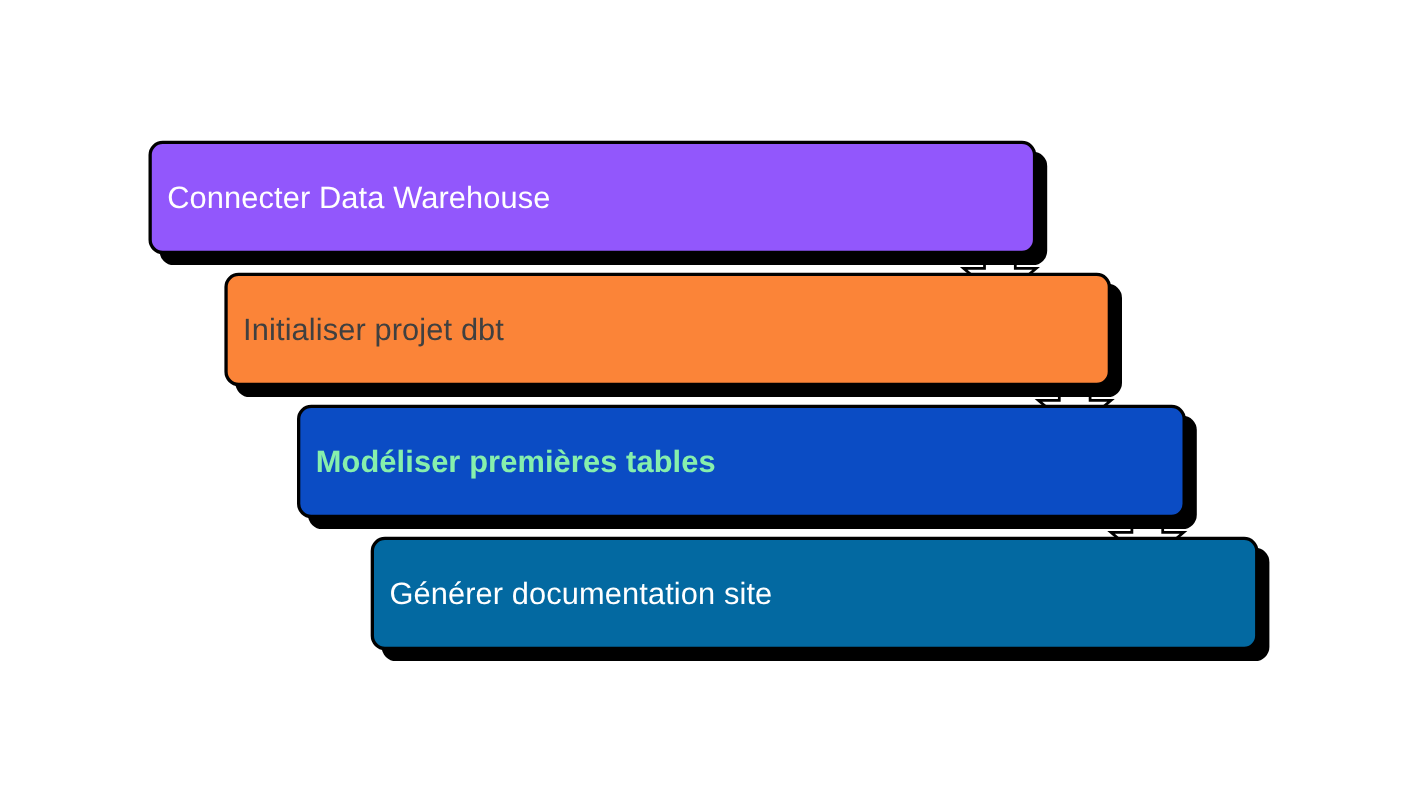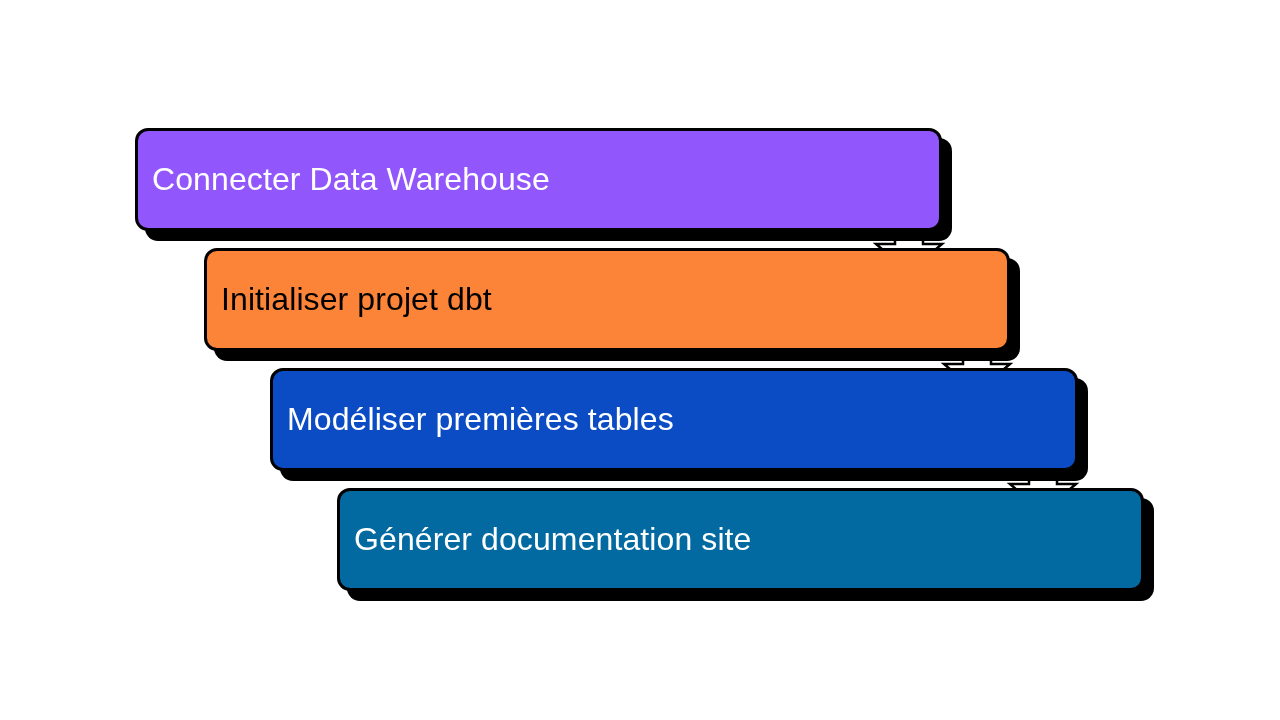--- a/index.html
+++ b/index.html
@@ -25,21 +25,21 @@
     border: 3px solid #000000;
     border-radius: 13px;
     box-shadow: 10px 10px 0 0 #000000;
     display: flex;
     align-items: center;
     z-index: 2;
   }
   .step-label {
     color: #ffffff;
     font-family: "Liberation Sans", sans-serif;
-    font-size: 32px;
+    font-size: 28px;
     font-weight: 400;
     letter-spacing: 0.1px;
     white-space: nowrap;
     padding-left: 14px;
   }
   .arrow {
     position: absolute;
     z-index: 5;
   }
   .arrow svg {
@@ -56,31 +56,31 @@
     <span class="step-label" style="color: rgb(255, 255, 255);">Connecter Data Warehouse</span>
   </div>
 
   <div class="arrow" id="arrow-1" style="left: 874px; top: 205px;">
     <svg width="70" height="69" viewBox="0 0 70 69">
       <path d="M 21,1 L 49,1 L 49,39 L 68,39 L 35,67 L 2,39 L 21,39 Z" fill="#ffffff" stroke="#000000" stroke-width="2.5" stroke-linejoin="miter"></path>
     </svg>
   </div>
 
   <div class="step-box" id="box-2" style="left: 204px; top: 248px; width: 806px; height: 103px; background: rgb(251, 132, 56); border-color: rgb(0, 0, 0); box-shadow: rgb(0, 0, 0) 10px 10px 0px 0px; z-index: 9;">
-    <span class="step-label" style="color: #000000; padding-left: 14px;">Initialiser projet dbt</span>
+    <span class="step-label" style="color: #404040; padding-left: 14px;">Initialiser projet dbt</span>
   </div>
 
   <div class="arrow" id="arrow-2" style="left: 942px; top: 325px;">
     <svg width="70" height="69" viewBox="0 0 70 69">
       <path d="M 21,1 L 49,1 L 49,39 L 68,39 L 35,67 L 2,39 L 21,39 Z" fill="#ffffff" stroke="#000000" stroke-width="2.5" stroke-linejoin="miter"></path>
     </svg>
   </div>
 
   <div class="step-box" id="box-3" style="left: 270px; top: 368px; width: 808px; height: 103px; background: rgb(11, 76, 196); border-color: rgb(0, 0, 0); box-shadow: rgb(0, 0, 0) 10px 10px 0px 0px; z-index: 8;">
-    <span class="step-label" style="color: #ffffff;">Modéliser premières tables</span>
+    <span class="step-label" style="color: #86efac; font-weight: bold;">Modéliser premières tables</span>
   </div>
 
   <div class="arrow" id="arrow-3" style="left: 1008px; top: 445px;">
     <svg width="70" height="69" viewBox="0 0 70 69">
       <path d="M 21,1 L 49,1 L 49,39 L 68,39 L 35,67 L 2,39 L 21,39 Z" fill="#ffffff" stroke="#000000" stroke-width="2.5" stroke-linejoin="miter"></path>
     </svg>
   </div>
 
   <div class="step-box" id="box-4" style="left: 337px; top: 488px; width: 807px; height: 103px; background: #0369a1; border-color: rgb(0, 0, 0); box-shadow: rgb(0, 0, 0) 10px 10px 0px 0px; z-index: 7;">
     <span class="step-label" style="color: rgb(255, 255, 255);">Générer documentation site</span>

